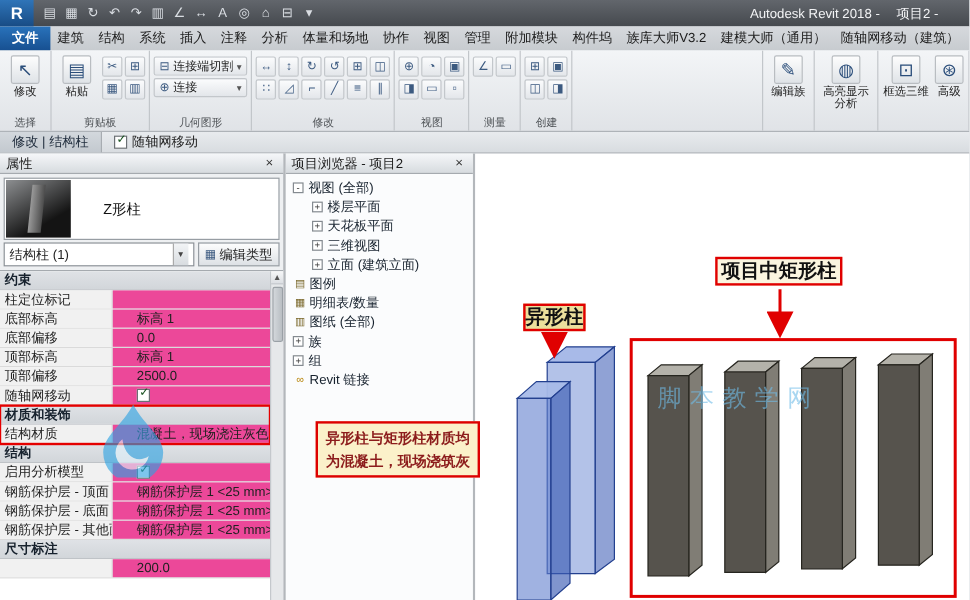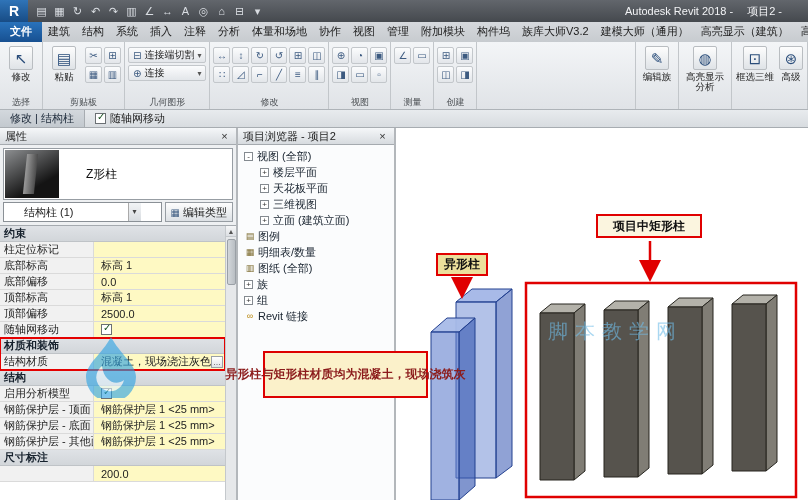--- a/index.html
+++ b/index.html
@@ -50,29 +50,29 @@
 
   
   .props{width:238px;background:#eef0f2;border-right:2px solid #b3b7bb;display:flex;flex-direction:column;position:relative}
   .panelhead{height:17px;background:linear-gradient(#f5f7f9,#d7dbdf);border-bottom:1px solid #a5aaaf;display:flex;align-items:center;padding:0 5px;font-size:11px;color:#1c1c1c;flex:0 0 auto}
   .panelhead .x{margin-left:auto;width:13px;text-align:center;color:#333;font-size:11px;cursor:default}
   .preview{height:52px;margin:3px 3px 2px 3px;background:#fff;border:1px solid #979da3;display:flex;align-items:center;flex:0 0 auto}
   .previmg{width:54px;height:48px;margin:1px;background:linear-gradient(150deg,#8d8f91,#141414 70%);position:relative;overflow:hidden}
   .previmg .col{position:absolute;left:20px;top:4px;width:11px;height:40px;background:linear-gradient(90deg,#9a9a9a,#4c4c4c);transform:skewX(-6deg)}
   .prevname{margin-left:26px;font-size:12px;color:#111}
   .typerow{display:flex;gap:3px;padding:0 3px;height:20px;flex:0 0 auto;margin-bottom:3px}
-  .tselect{flex:1;background:#fff;border:1px solid #8a9096;display:flex;align-items:center;padding:0 20px;font-size:11px}
+  .tselect{flex:1;background:#fff;border:1px solid #8a9096;display:flex;align-items:center;padding:0 4px;font-size:11px}
   .tselect .caret{margin-left:auto;width:13px;height:100%;background:linear-gradient(#f2f4f6,#d8dce0);border-left:1px solid #aaa;text-align:center;font-size:8px;line-height:18px;color:#444}
   .editbtn{display:flex;align-items:center;gap:3px;padding:0 5px;border:1px solid #979da3;background:linear-gradient(#fdfdfd,#dde1e5);font-size:11px;white-space:nowrap}
   .editbtn .ei{color:#3c5a80;font-size:10px}
   .pgrid{flex:1;display:flex;border-top:1px solid #a5aaaf;background:#fff;overflow:hidden}
   .prows{flex:1;overflow:hidden}
   .prow{display:flex;height:16px;border-bottom:1px solid #dadada;align-items:stretch;font-size:11px}
   .prow .lbl{width:94px;padding-left:4px;background:#f1f1f1;border-right:1px solid #dadada;display:flex;align-items:center;color:#1f1f1f;white-space:nowrap;overflow:hidden}
-  .prow .val{flex:1;padding-left:7px;background:#fef9c3;display:flex;align-items:center;white-space:nowrap;overflow:hidden}
+  .prow .val{flex:1;padding-left:20px;background:#ec4899;display:flex;align-items:center;white-space:nowrap;overflow:hidden}
   .prow.group{background:linear-gradient(#dfe2e6,#d2d6da);border-bottom:1px solid #bfc3c7}
   .prow.group .glbl{padding-left:4px;font-weight:bold;color:#17222e;display:flex;align-items:center}
   .browse{margin-left:auto;margin-right:2px;width:13px;height:12px;border:1px solid #9aa0a6;background:linear-gradient(#fff,#e0e4e8);font-size:8px;line-height:11px;text-align:center;color:#333}
   .browse::after{content:"…"}
   .redwrap{outline:2px solid #e40000;outline-offset:-1px;position:relative;z-index:6}
   .pscroll{width:11px;background:#e6e8ea;border-left:1px solid #c4c8cc;display:flex;flex-direction:column;align-items:center}
   .pscroll .sarrow{height:11px;width:100%;font-size:7px;text-align:center;line-height:11px;color:#555;background:linear-gradient(#f6f7f8,#dcdfe3);border-bottom:1px solid #c4c8cc}
   .pscroll .thumb{width:9px;height:46px;margin-top:2px;background:linear-gradient(90deg,#d3d7db,#b9bec3);border:1px solid #9aa0a6;border-radius:2px}
 
   
@@ -80,28 +80,28 @@
   .tree{flex:1;background:#fbfcfd;padding-top:3px;overflow:hidden}
   .titem{display:flex;align-items:center;height:16px;font-size:11px;color:#17222e;white-space:nowrap;cursor:default}
   .titem .tbox{width:9px;height:9px;border:1px solid #848a90;background:#fff;font-size:8px;line-height:7px;text-align:center;color:#333;margin-right:4px;flex:0 0 auto}
   .titem .ticn{width:12px;margin-right:2px;font-size:9px;color:#7c6a2e;text-align:center;flex:0 0 auto}
   .lvl0{padding-left:6px}
   .lvl1{padding-left:22px}
 
   
   .canvas{flex:1;background:#fff;position:relative;overflow:hidden}
   .canvas svg{position:absolute;left:0;top:0}
-  .callout{position:absolute;border:2px solid #e00000;font-weight:bold;font-size:12px;color:#111;display:flex;align-items:center;justify-content:center;z-index:7;white-space:nowrap}
+  .callout{position:absolute;border:2px solid #e00000;font-weight:bold;font-size:16px;color:#111;display:flex;align-items:center;justify-content:center;z-index:7;white-space:nowrap}
   .callout.rect{left:200px;top:86px;width:106px;height:24px;background:#fbf5df}
   .callout.shaped{left:40px;top:125px;width:52px;height:23px;background:#ecdf9c}
   .wmark{position:absolute;left:82px;top:148px;font-size:33px;font-weight:bold;font-style:italic;letter-spacing:5px;color:rgba(112,188,232,.55);z-index:5;pointer-events:none}
   .wmarksub{position:absolute;left:152px;top:190px;font-size:20px;letter-spacing:7px;color:rgba(112,188,232,.6);z-index:5;pointer-events:none}
 
   
-  .note{position:absolute;left:263px;top:351px;width:165px;height:47px;border:2px solid #dd0000;background:#fbf1ca;color:#8c1c1c;font-weight:bold;font-size:12px;line-height:1.55;display:flex;flex-direction:row;align-items:center;justify-content:center;z-index:30;white-space:nowrap}
+  .note{position:absolute;left:263px;top:351px;width:137px;height:47px;border:2px solid #dd0000;background:#fbf1ca;color:#8c1c1c;font-weight:bold;font-size:12px;line-height:1.55;display:flex;flex-direction:column;align-items:center;justify-content:center;z-index:30;white-space:nowrap}
   .droplogo{position:absolute;left:84px;top:336px;z-index:31;opacity:.62;pointer-events:none}
 </style>
 </head>
 <body>
 
 <div class="app">
 
   <div class="titlebar">
     <div class="rlogo">R</div>
     <div class="qat">
@@ -133,21 +133,21 @@
     <span class="tab">注释</span>
     <span class="tab">分析</span>
     <span class="tab">体量和场地</span>
     <span class="tab">协作</span>
     <span class="tab">视图</span>
     <span class="tab">管理</span>
     <span class="tab">附加模块</span>
     <span class="tab">构件坞</span>
     <span class="tab">族库大师V3.2</span>
     <span class="tab">建模大师（通用）</span>
-    <span class="tab">高亮显示（建筑）</span>
+    <span class="tab">随轴网移动（建筑）</span>
     <span class="tab">高级</span>
   </div>
 
   <div class="ribbon">
 
     <div class="rpanel">
       <div class="pcontent">
         <div class="bigbtn">
           <div class="bicon">↖</div>
           <div class="blabel">修改</div>

